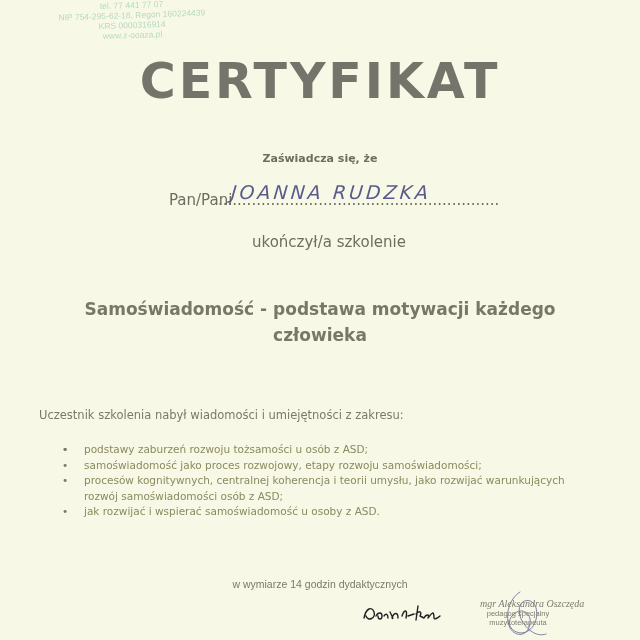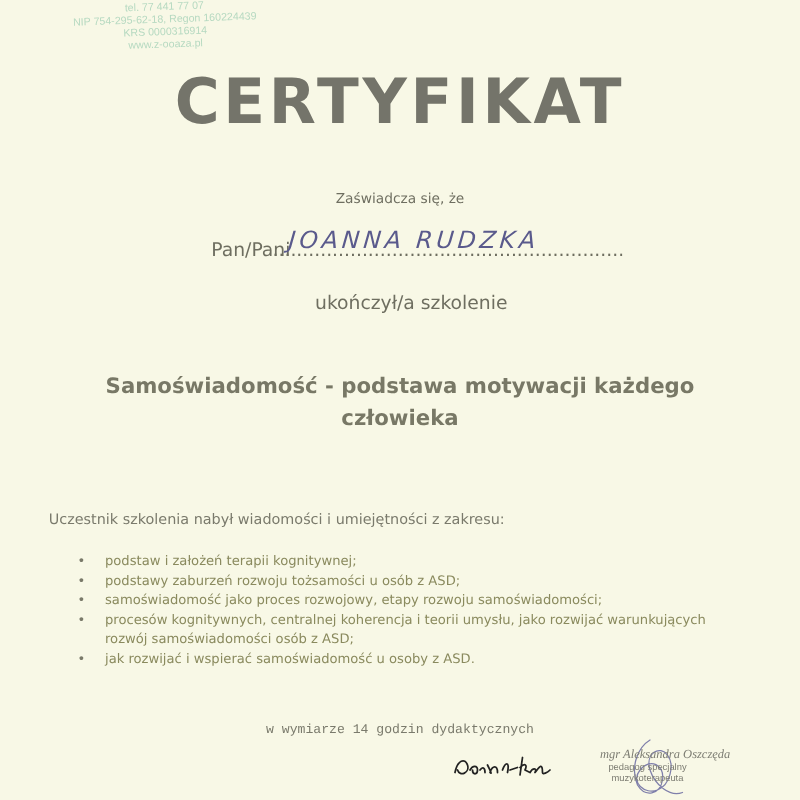--- a/index.html
+++ b/index.html
@@ -41,21 +41,21 @@
       letter-spacing: 3px;
       color: #74746a;
       transform: scaleX(0.98);
     }
     .certifies {
       position: absolute;
       left: 0; right: 0;
       top: 152px;
       text-align: center;
       font-family: "DejaVu Sans", sans-serif;
-      font-weight: normal;
+      font-weight: bold;
       font-size: 11px;
       color: #6e6e60;
     }
     .name-row {
       position: absolute;
       left: 153px;
       top: 185px;
       height: 30px;
       width: 360px;
       font-family: "DejaVu Sans", sans-serif;
@@ -139,21 +139,21 @@
       position: absolute;
       left: 0;
       top: 0;
       color: #7a7a6a;
     }
     .hours {
       position: absolute;
       left: 0; right: 0;
       top: 578px;
       text-align: center;
-      font-family: Liberation Mono, monospace;
+      font-family: Liberation Sans, sans-serif;
       font-size: 10.5px;
       color: #7a7a6c;
     }
     .sig1 {
       position: absolute;
       left: 362px;
       top: 602px;
       width: 80px;
       height: 24px;
     }
@@ -208,21 +208,20 @@
 
 <div class="completed">ukończył/a szkolenie</div>
 
 <div class="course">Samoświadomość - podstawa motywacji każdego człowieka</div>
 
 <div class="intro">Uczestnik szkolenia nabył wiadomości i umiejętności z zakresu:</div>
 
 <ul class="topics">
   <li>
     <span class="bullet">•</span>
-    <span>podstaw i założeń terapii kognitywnej;</span>
   </li>
   <li>
     <span class="bullet">•</span>
     <span>podstawy zaburzeń rozwoju tożsamości u osób z ASD;</span>
   </li>
   <li>
     <span class="bullet">•</span>
     <span>samoświadomość jako proces rozwojowy, etapy rozwoju samoświadomości;</span>
   </li>
   <li>

